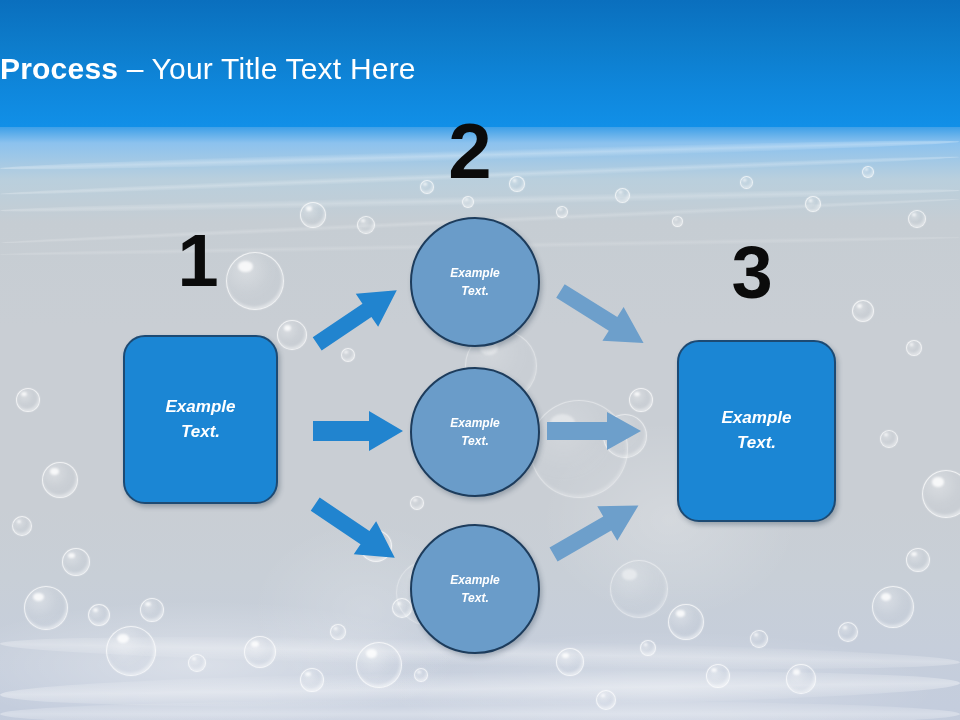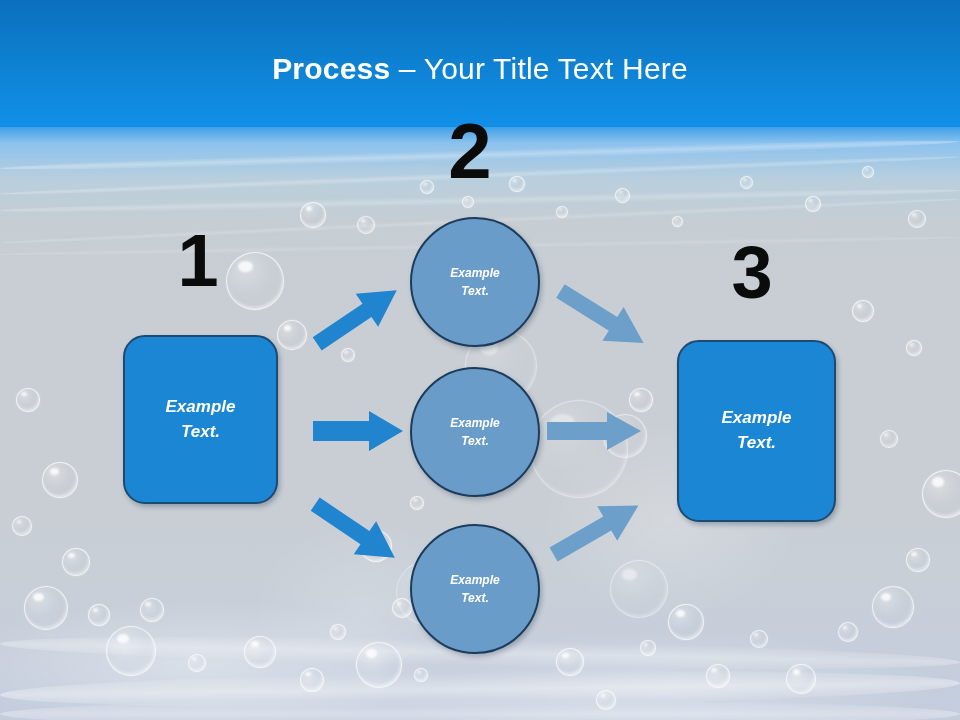--- a/index.html
+++ b/index.html
@@ -47,21 +47,21 @@
     border:1px solid rgba(255,255,255,.72);
     background:radial-gradient(circle at 34% 30%,rgba(255,255,255,.30) 0%,rgba(255,255,255,.05) 42%,rgba(255,255,255,0) 62%);
     box-shadow:inset -1px -2px 3px rgba(255,255,255,.45), 0 0 2px rgba(255,255,255,.35);
   }
   .bubble::after{
     content:"";position:absolute;left:20%;top:14%;width:26%;height:20%;
     border-radius:50%;background:rgba(255,255,255,.80);filter:blur(1px);
   }
   
   .title{
-    position:absolute;left:0;top:52px;width:960px;text-align:center;
+    position:absolute;left:0;top:52px;width:960px;text-align:left;
     font-size:30px;color:#ffffff;letter-spacing:.2px;white-space:nowrap;
   }
   .title .strong{font-weight:bold;}
   .title .light{font-weight:normal;}
   
   .step-num{
     position:absolute;font-weight:bold;color:#0b0b0b;line-height:1;
     font-size:74px;text-align:center;
   }
   

